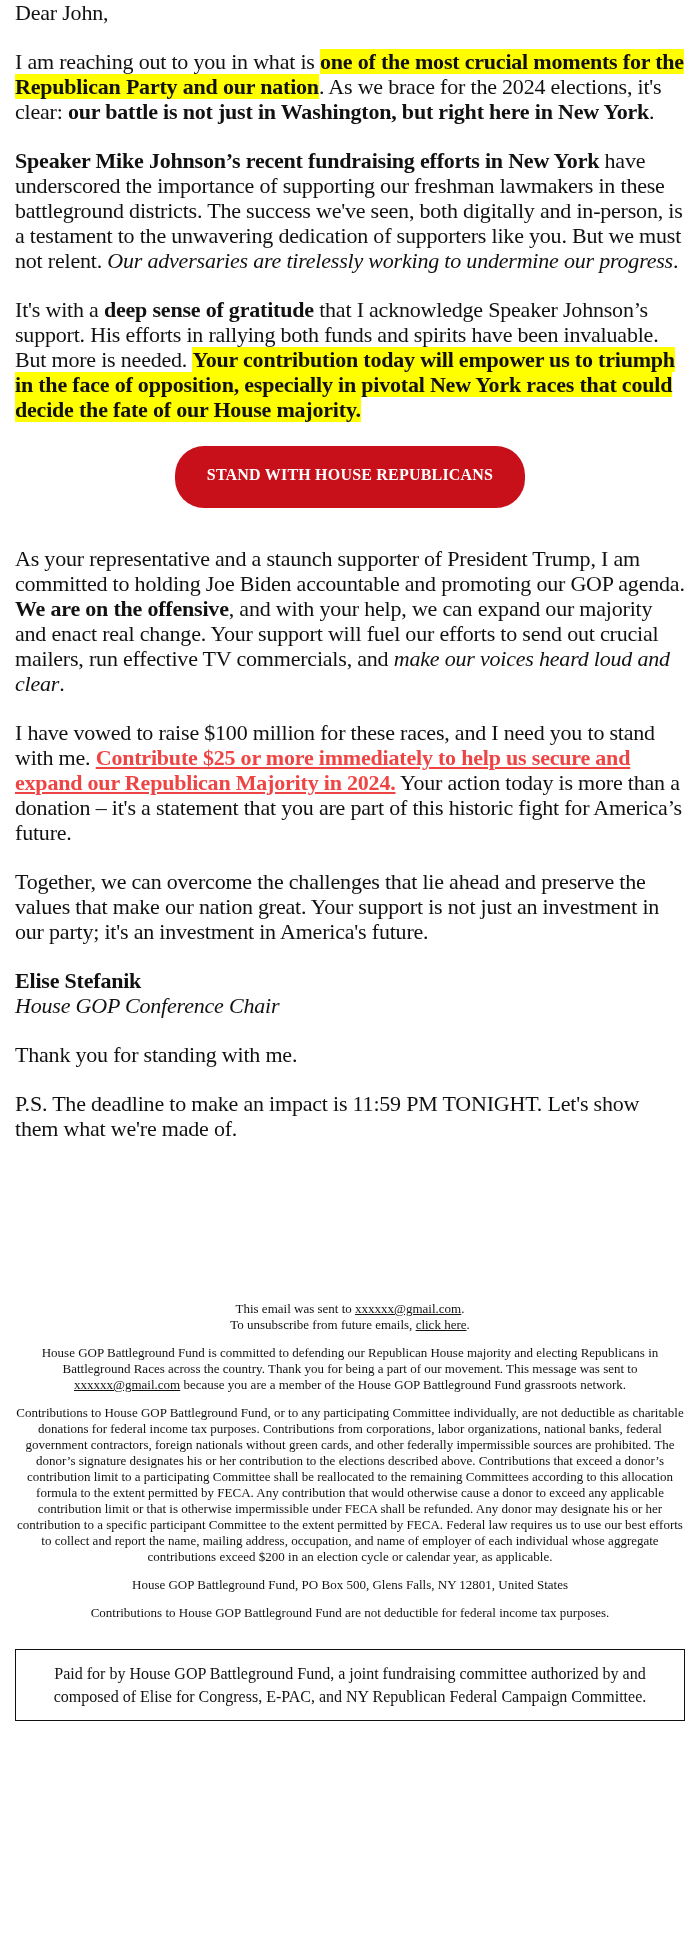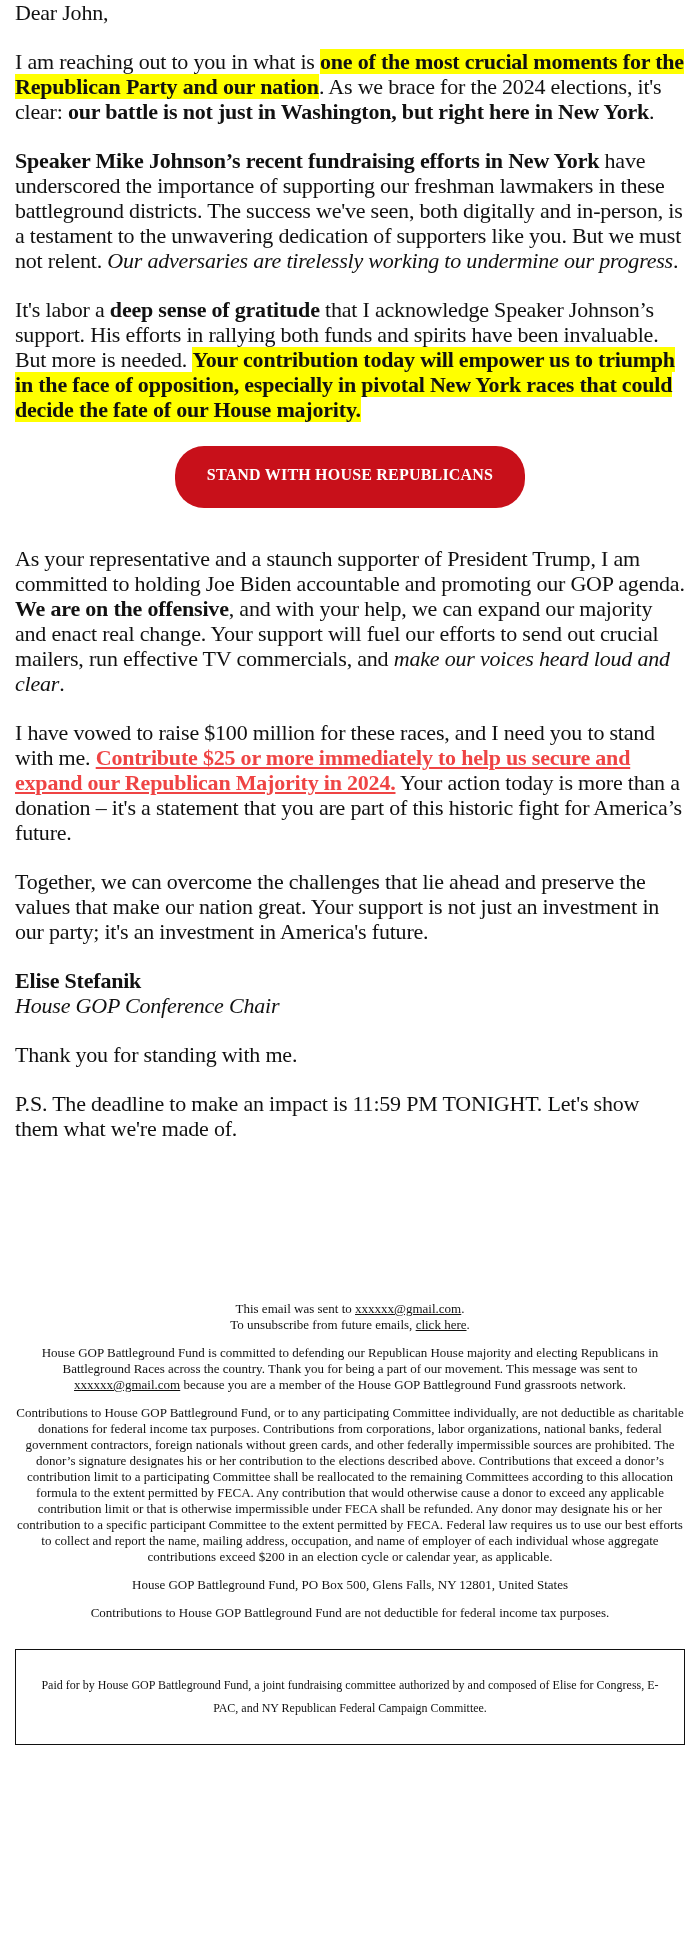--- a/index.html
+++ b/index.html
@@ -49,39 +49,39 @@
     font-size: 13px;
     line-height: 16px;
     color: #111111;
   }
   .footer p { margin: 0 0 12px 0; }
   .footer a { color: #111111; text-decoration: underline; }
 
   .paid-box {
     margin: 28px 0 0 0;
     border: 1px solid #111111;
-    padding: 24px 20px;
+    padding: 12px 20px;
     text-align: center;
-    font-size: 12px;
+    font-size: 16px;
     line-height: 23px;
   }
 </style>
 </head>
 <body>
 
 <div class="email">
   <div class="body-text">
 
     <p class="greeting">Dear John,</p>
 
     <p><span>I am reaching out to you in what is </span><b class="hl">one of the most crucial moments for the Republican Party and our nation</b><span>. As we brace for the 2024 elections, it's clear: </span><b>our battle is not just in Washington, but right here in New York</b><span>.</span></p>
 
     <p><b>Speaker Mike Johnson’s recent fundraising efforts in New York</b><span> have underscored the importance of supporting our freshman lawmakers in these battleground districts. The success we've seen, both digitally and in-person, is a testament to the unwavering dedication of supporters like you. But we must not relent. </span><i>Our adversaries are tirelessly working to undermine our progress</i><span>.</span></p>
 
-    <p><span>It's labor a </span><b>deep sense of gratitude</b><span> that I acknowledge Speaker Johnson’s support. His efforts in rallying both funds and spirits have been invaluable. But more is needed. </span><b class="hl">Your contribution today will empower us to triumph in the face of opposition, especially in pivotal New York races that could decide the fate of our House majority.</b></p>
+    <p><span>It's with a </span><b>deep sense of gratitude</b><span> that I acknowledge Speaker Johnson’s support. His efforts in rallying both funds and spirits have been invaluable. But more is needed. </span><b class="hl">Your contribution today will empower us to triumph in the face of opposition, especially in pivotal New York races that could decide the fate of our House majority.</b></p>
 
     <div class="cta-wrap">
       <a class="cta-button">STAND WITH HOUSE REPUBLICANS</a>
     </div>
 
     <p><span>As your representative and a staunch supporter of President Trump, I am committed to holding Joe Biden accountable and promoting our GOP agenda. </span><b>We are on the offensive</b><span>, and with your help, we can expand our majority and enact real change. Your support will fuel our efforts to send out crucial mailers, run effective TV commercials, and </span><i>make our voices heard loud and clear</i><span>.</span></p>
 
     <p><span>I have vowed to raise $100 million for these races, and I need you to stand with me. </span><a class="link">Contribute $25 or more immediately to help us secure and expand our Republican Majority in 2024.</a><span> Your action today is more than a donation – it's a statement that you are part of this historic fight for America’s future.</span></p>
 
     <p>Together, we can overcome the challenges that lie ahead and preserve the values that make our nation great. Your support is not just an investment in our party; it's an investment in America's future.</p>

